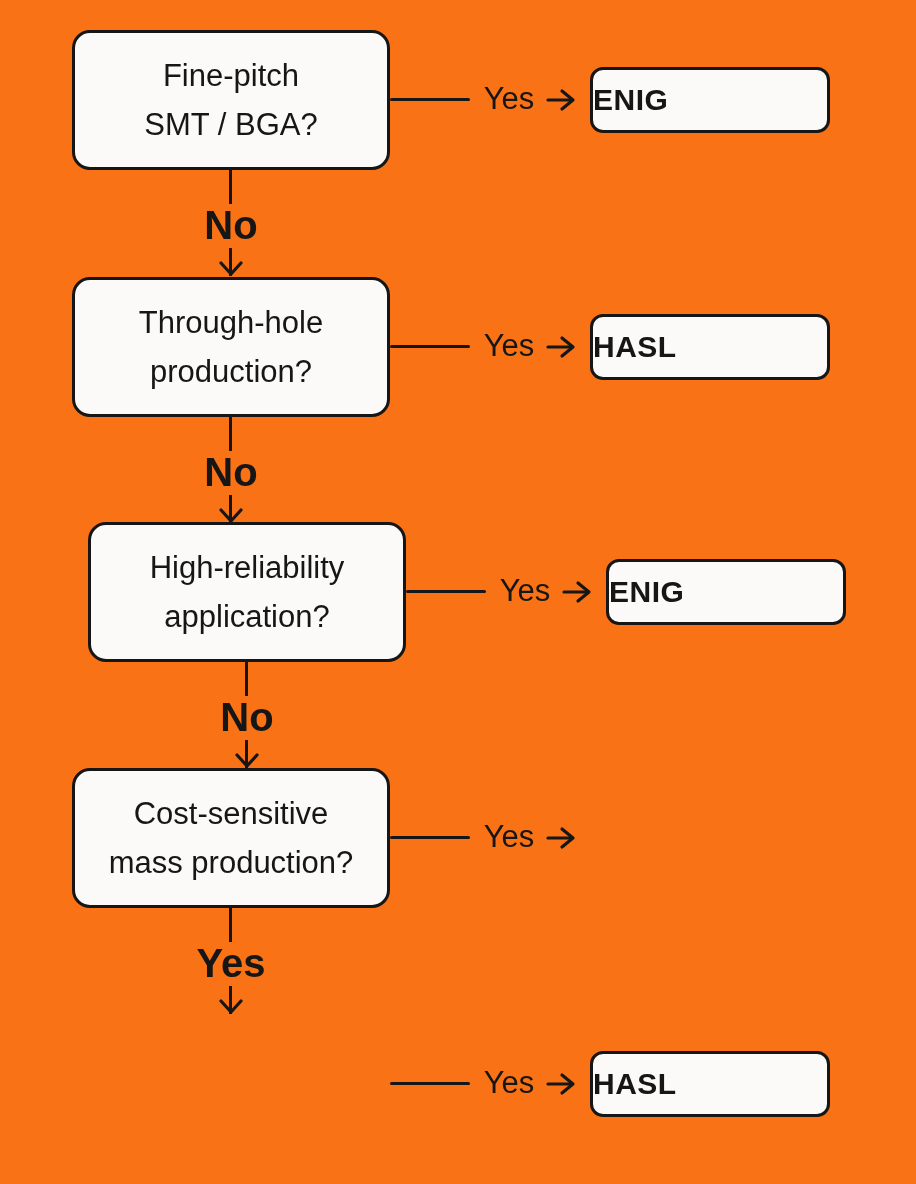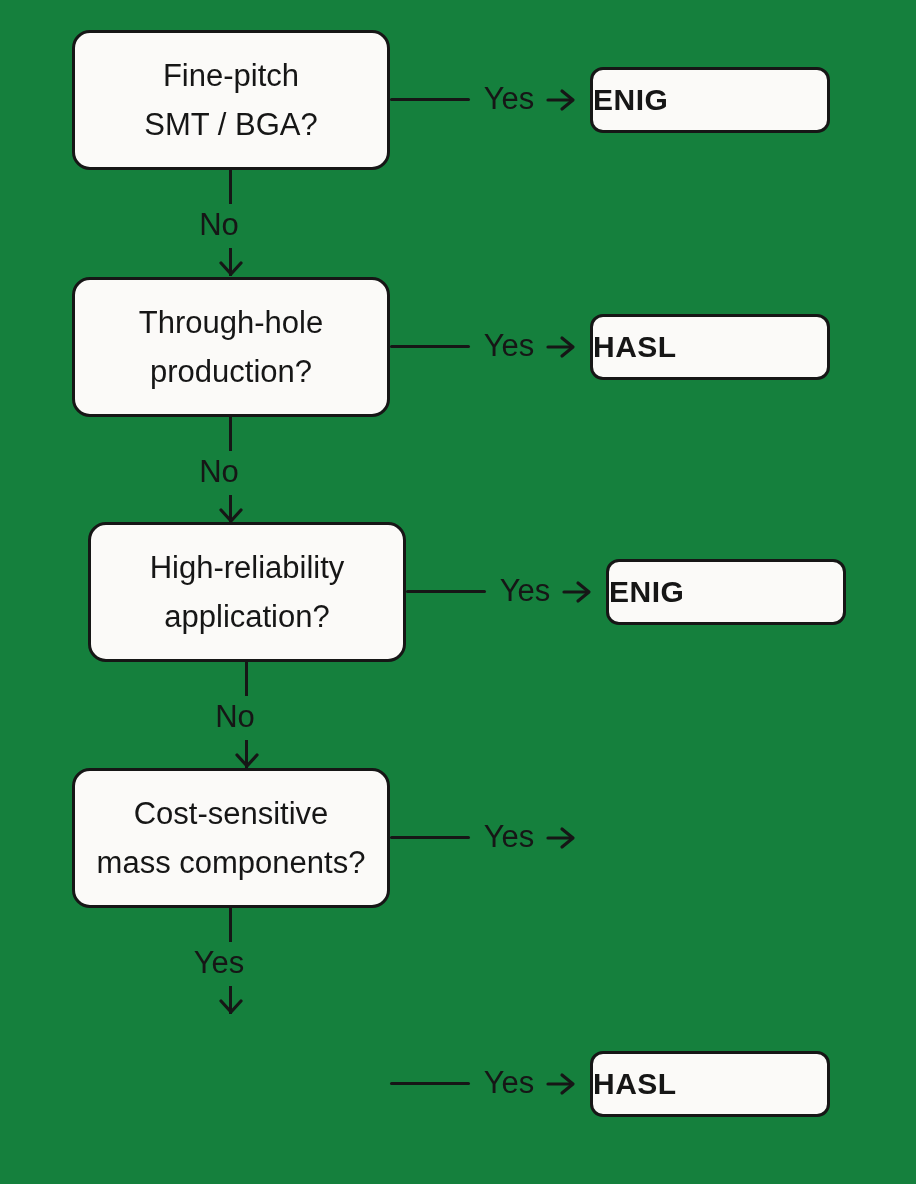--- a/index.html
+++ b/index.html
@@ -1,20 +1,20 @@
 <!DOCTYPE html>
 <html><head>
 <meta charset="utf-8">
 <style>
   html, body { margin: 0; padding: 0; }
   .stage {
     position: relative;
     width: 916px;
     height: 1184px;
-    background: #15803d;
+    background: #f97316;
     color: #161616;
     font-family: "Liberation Sans", sans-serif;
     overflow: hidden;
   }
   .row { position: absolute; left: 0; width: 916px; height: 247px; }
   .r1 { top: 30px; }
   .r2 { top: 277px; }
   .r3 { top: 522px; margin-left: 16px; }
   .r4 { top: 768px; }
   .r5 { top: 1014px; }
@@ -48,23 +48,23 @@
     display: flex; align-items: center; justify-content: flex-start;
     box-sizing: border-box;
   }
   .result { font-weight: bold; font-size: 30px; letter-spacing: 0.5px; }
 
   .vseg1 {
     position: absolute; left: 229px; top: 140px;
     width: 3px; height: 34px; background: #161616;
   }
   .dlabel {
-    position: absolute; left: 169px; top: 172px;
-    width: 100px; height: 46px; font-size: 31px;
-    display: flex; align-items: center; justify-content: center;
+    position: absolute; left: 181px; top: 172px;
+    width: 100px; height: 46px; font-size: 40px;
+    display: flex; align-items: center; justify-content: center; font-weight: bold;
   }
   .vseg2 {
     position: absolute; left: 229px; top: 218px;
     width: 3px; height: 28px; background: #161616;
   }
   .arrow-down { position: absolute; left: 218px; top: 231px; }
 
   svg { display: block; }
 </style>
 </head>
@@ -146,21 +146,21 @@
     <div class="arrow-down">
       <svg width="26" height="16" viewBox="0 0 26 16" fill="none" stroke="#161616" stroke-width="3.2" stroke-linecap="round" stroke-linejoin="round">
         <path d="M3 2 L13 13 L23 2"></path>
       </svg>
     </div>
   </div>
 
   <div class="row r4">
     <div class="qbox">
       <div class="question">Cost-sensitive
-mass components?</div>
+mass production?</div>
     </div>
     <div class="hline"></div>
     <div class="yes">Yes</div>
     <div class="arrow-right">
       <svg width="34" height="26" viewBox="0 0 34 26" fill="none" stroke="#161616" stroke-width="3.2" stroke-linecap="round" stroke-linejoin="round">
         <path d="M2 13 H24"></path>
           <path d="M16 4 L27 13 L16 22"></path>
       </svg>
     </div>
     <div class="vseg1"></div>

